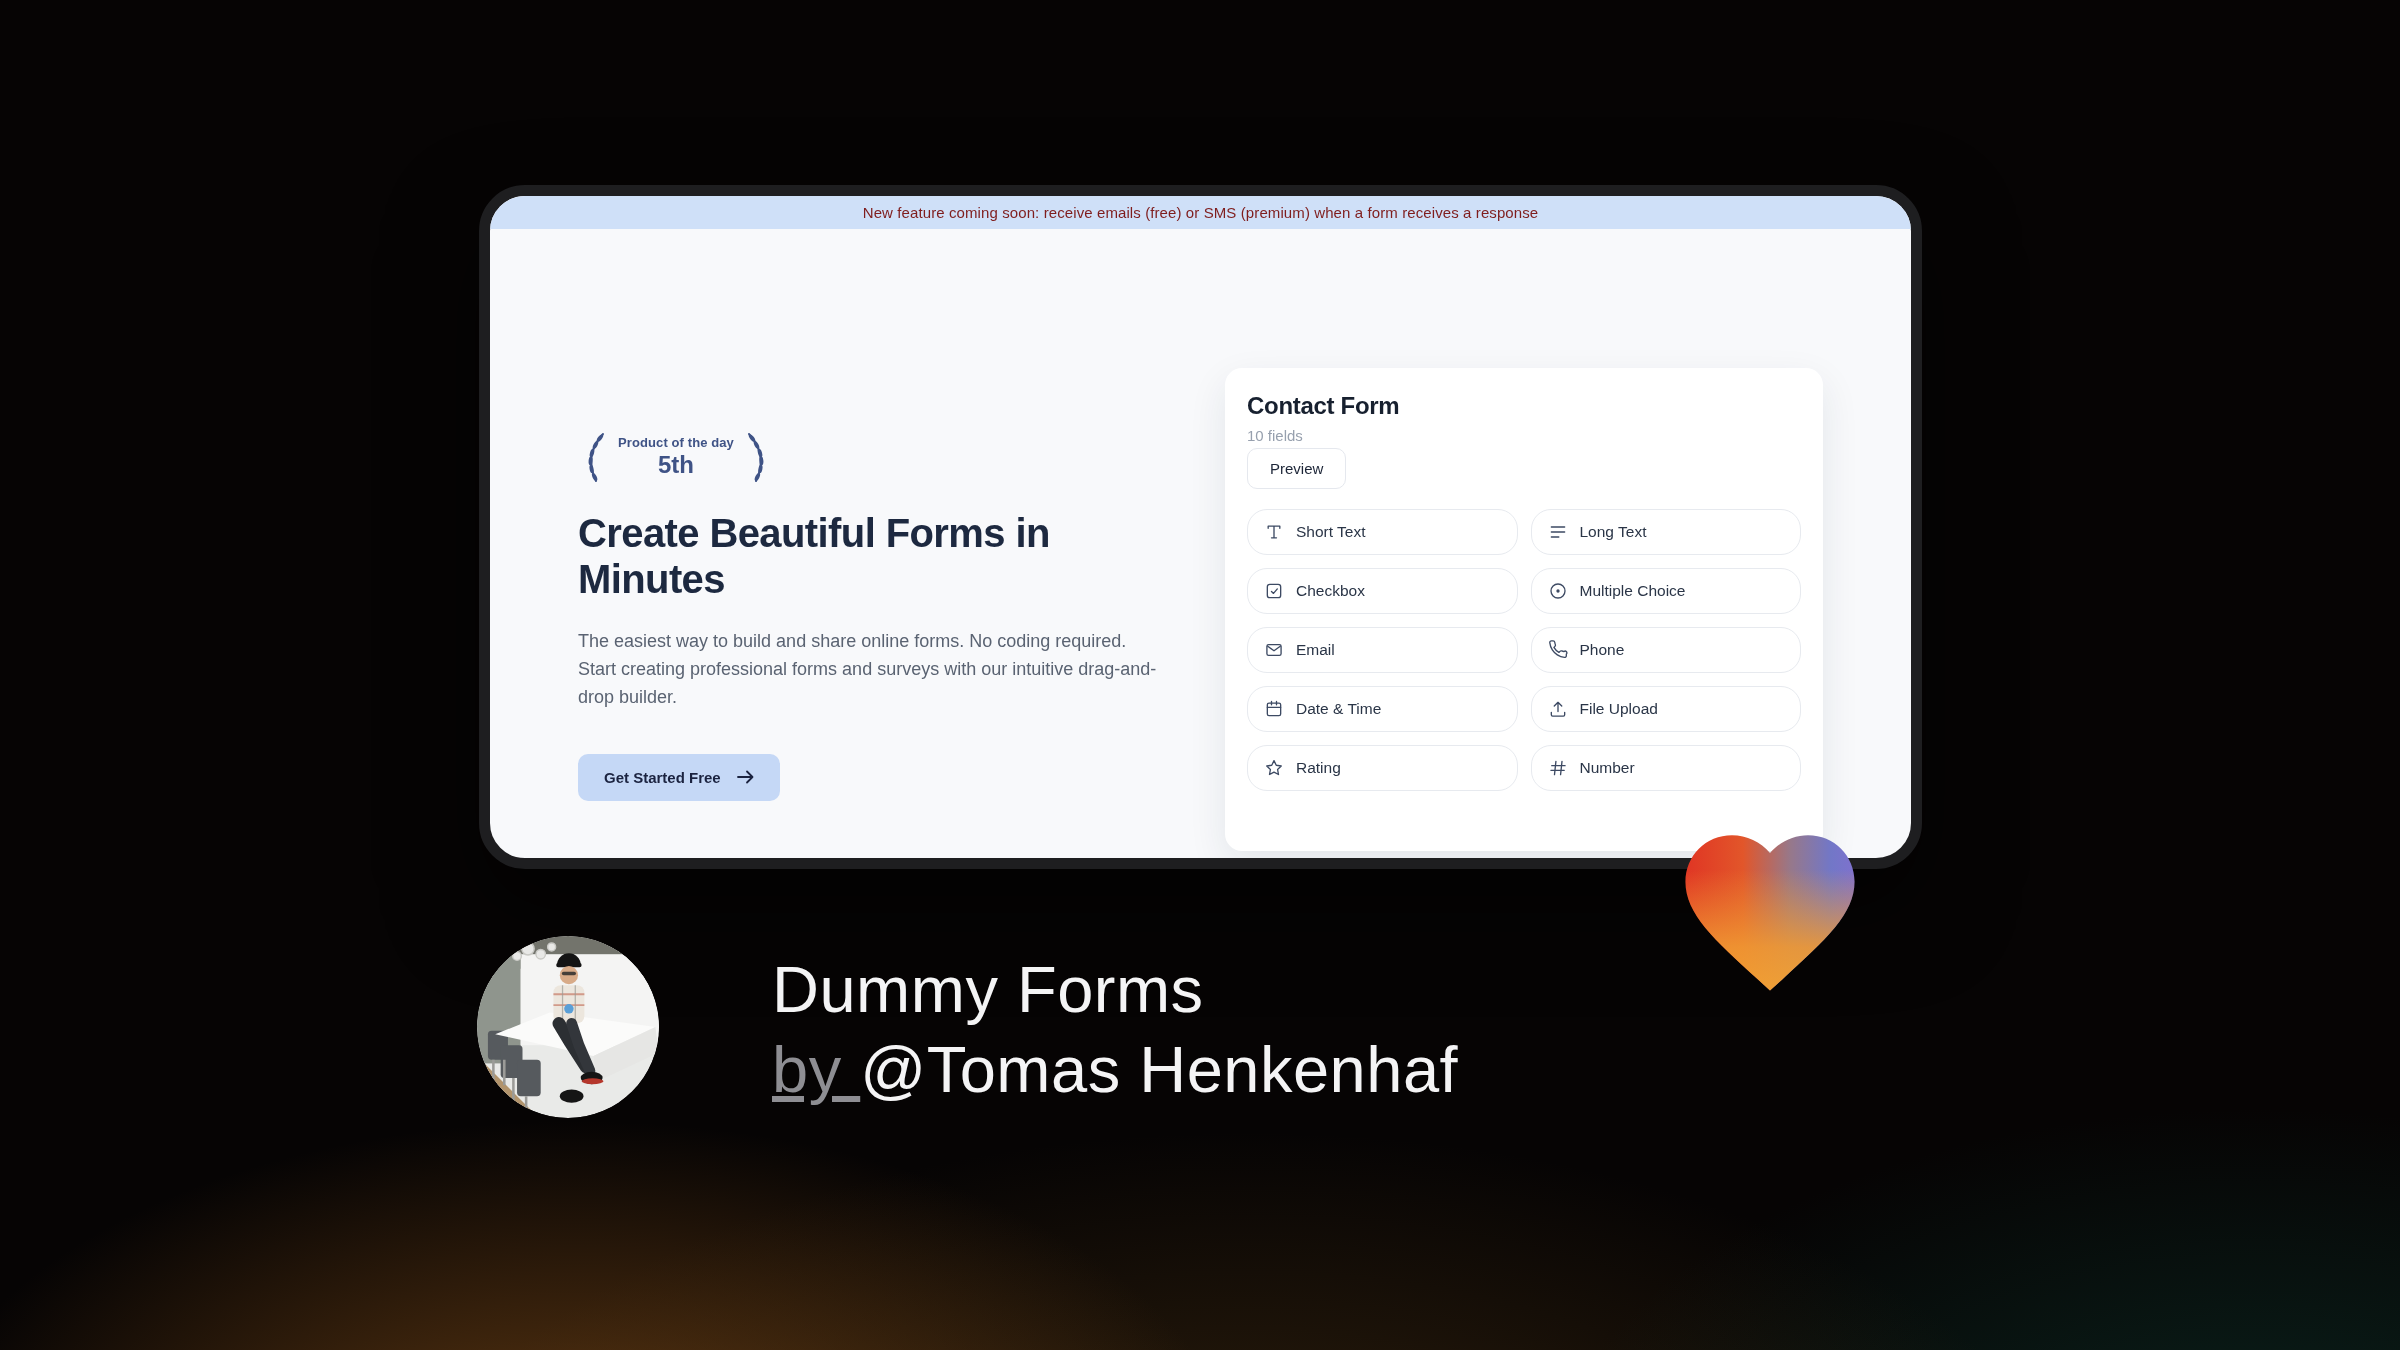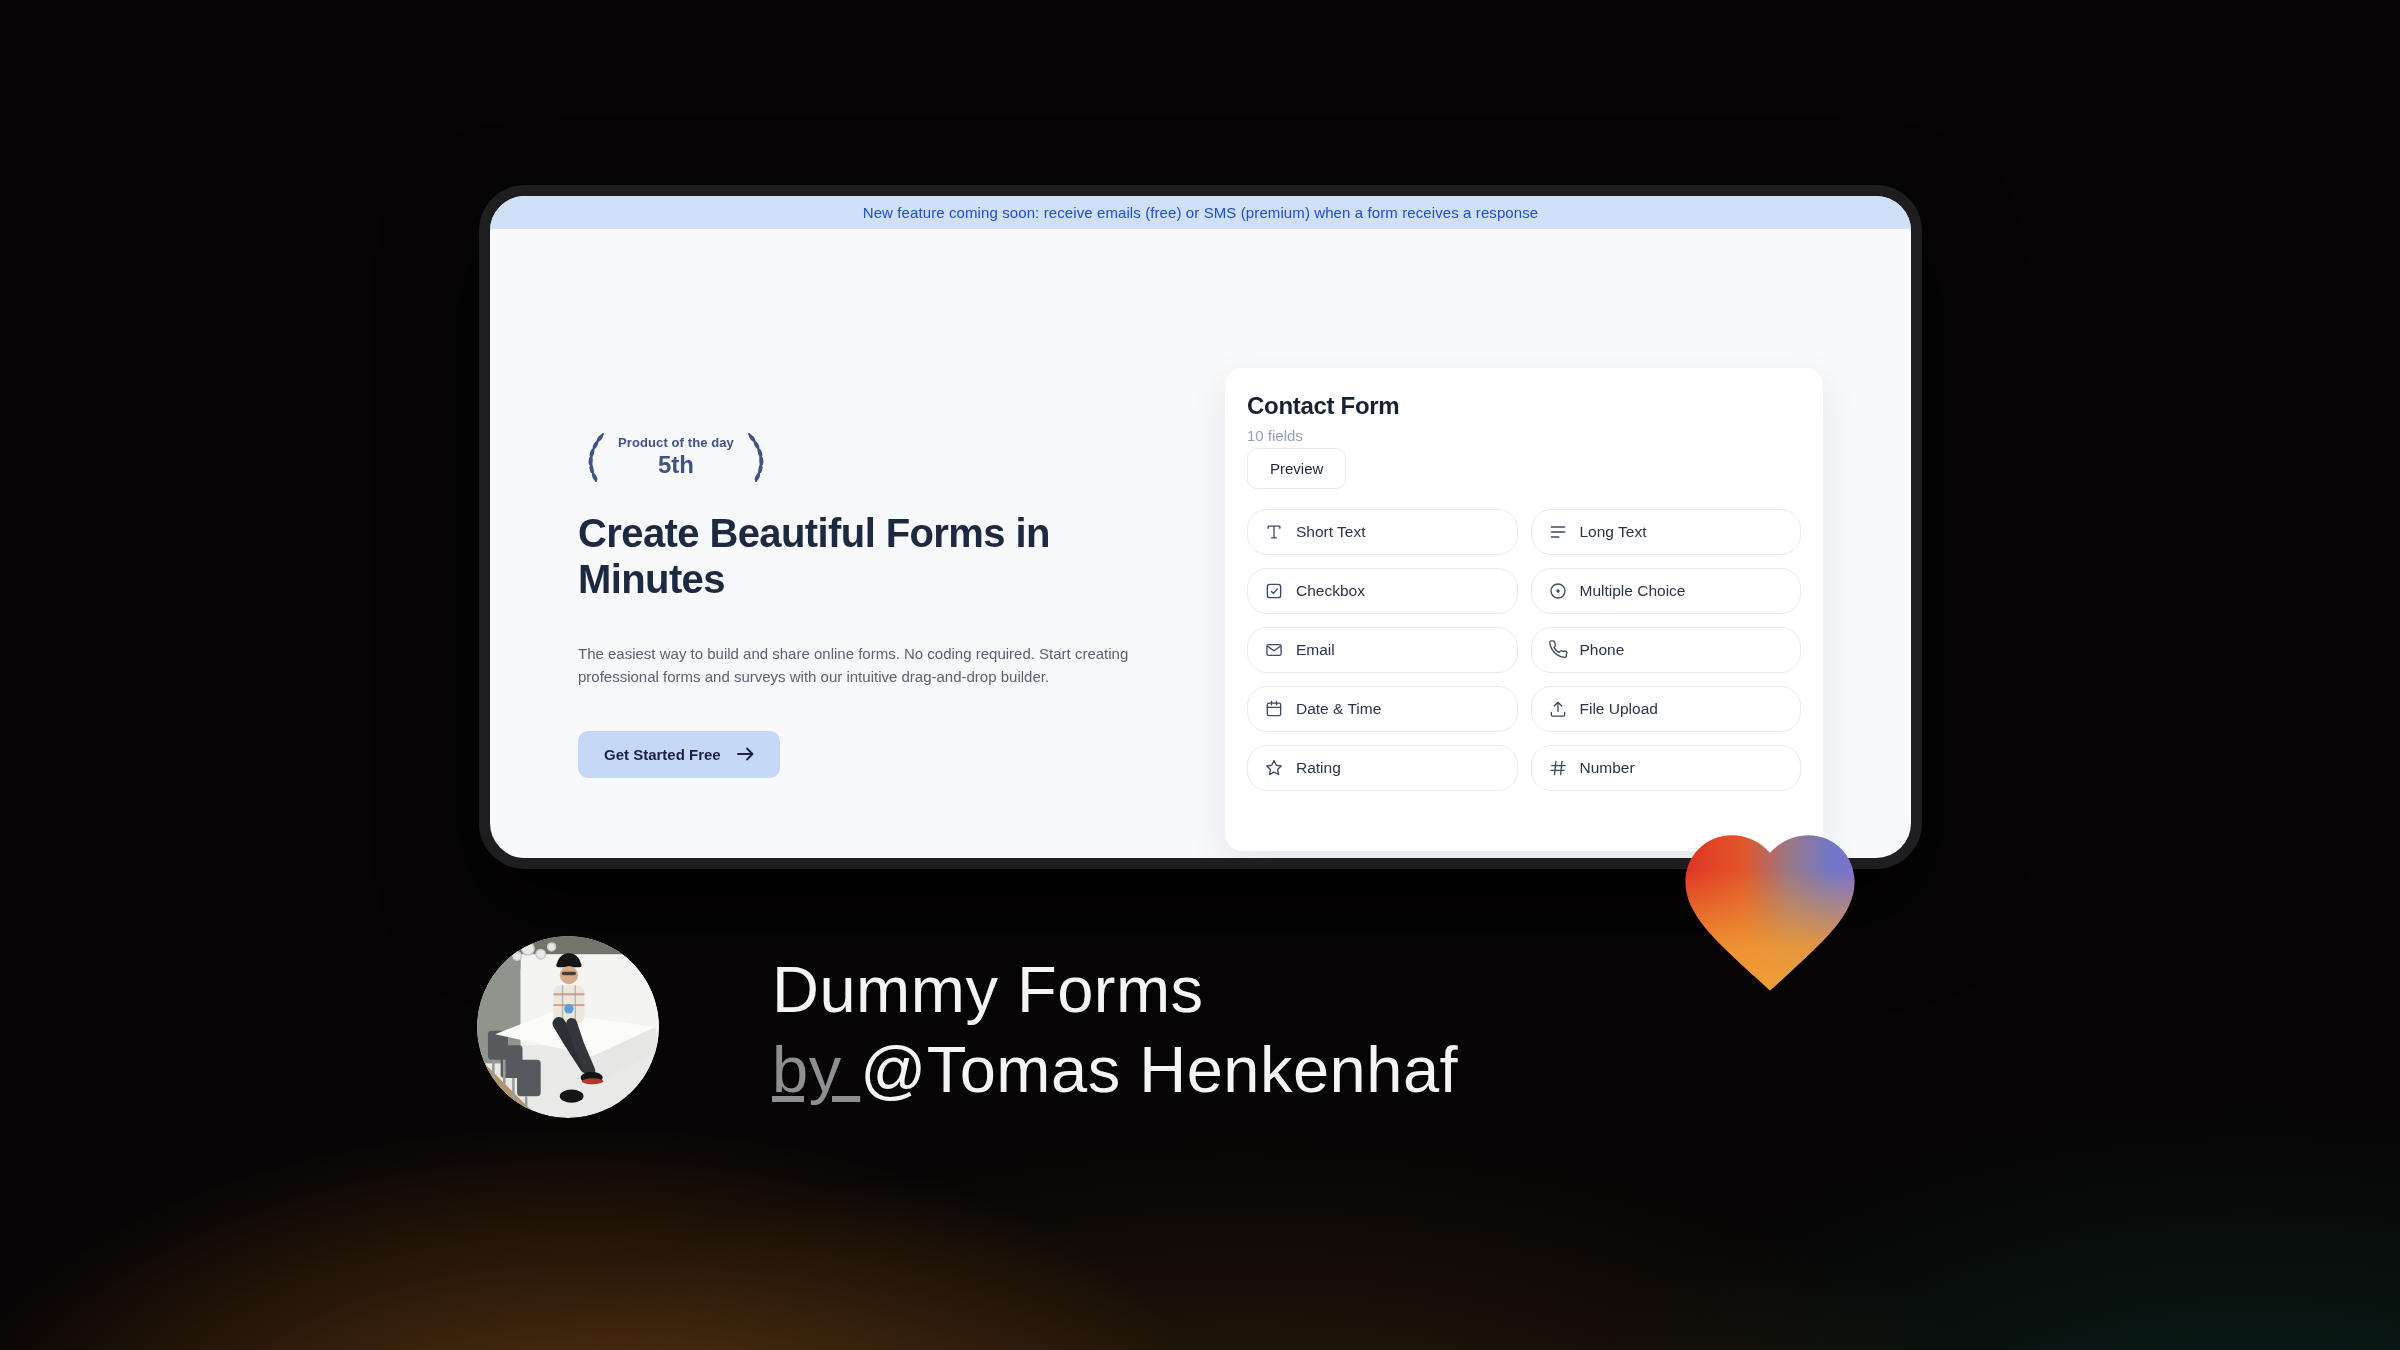--- a/index.html
+++ b/index.html
@@ -16,21 +16,21 @@
 
   
   .window {
     position:absolute; left:479px; top:185px; width:1443px; height:684px;
     border-radius:46px; border:11px solid #1e1e20;
     background:#f8f9fb; overflow:hidden;
     box-shadow:0 40px 90px rgba(0,0,0,.55);
   }
   .banner {
     height:33px; background:#cfe0f8; display:flex; align-items:center; justify-content:center;
-    font-size:15px; font-weight:500; color:#1d4ed8; letter-spacing:.1px;
+    font-size:15px; font-weight:500; color:#7f1d1d; letter-spacing:.1px;
   }
   .topbar {
     height:62px; background:#ffffff; border-bottom:1px solid #edf0f4;
     display:flex; align-items:center; justify-content:space-between; padding:0 30px;
   }
   .brand { display:flex; align-items:center; gap:13px; }
   .brand-tile {
     width:37px; height:37px; border-radius:10px; background:#c9dbf8;
     display:flex; align-items:center; justify-content:center;
   }
@@ -46,21 +46,21 @@
   
   .hero { position:absolute; left:88px; top:138px; width:585px; }
   .award { display:flex; align-items:center; gap:10px; color:#3f5386; width:max-content; }
   .award-text { text-align:center; }
   .award-label { font-size:13px; font-weight:700; letter-spacing:.1px; }
   .award-rank { font-size:24px; font-weight:700; margin-top:1px; }
   .hero h1 {
     margin-top:26px; font-size:40px; line-height:1.14; font-weight:700;
     color:#1d2940; letter-spacing:-.6px;
   }
-  .hero p { margin-top:40px; font-size:15px; line-height:1.55; color:#5a6372; }
+  .hero p { margin-top:26px; font-size:18px; line-height:1.55; color:#5a6372; }
   .cta-btn {
     margin-top:42px; display:inline-flex; align-items:center; gap:16px;
     background:#c5d8f6; border:none; border-radius:10px; padding:15px 26px;
     font-size:15px; font-weight:700; color:#1b2340; cursor:pointer; font-family:inherit;
   }
 
   
   .card {
     position:absolute; left:735px; top:77px; width:598px; height:483px;
     background:#ffffff; border-radius:17px; box-shadow:0 14px 38px rgba(25,39,70,.09);

